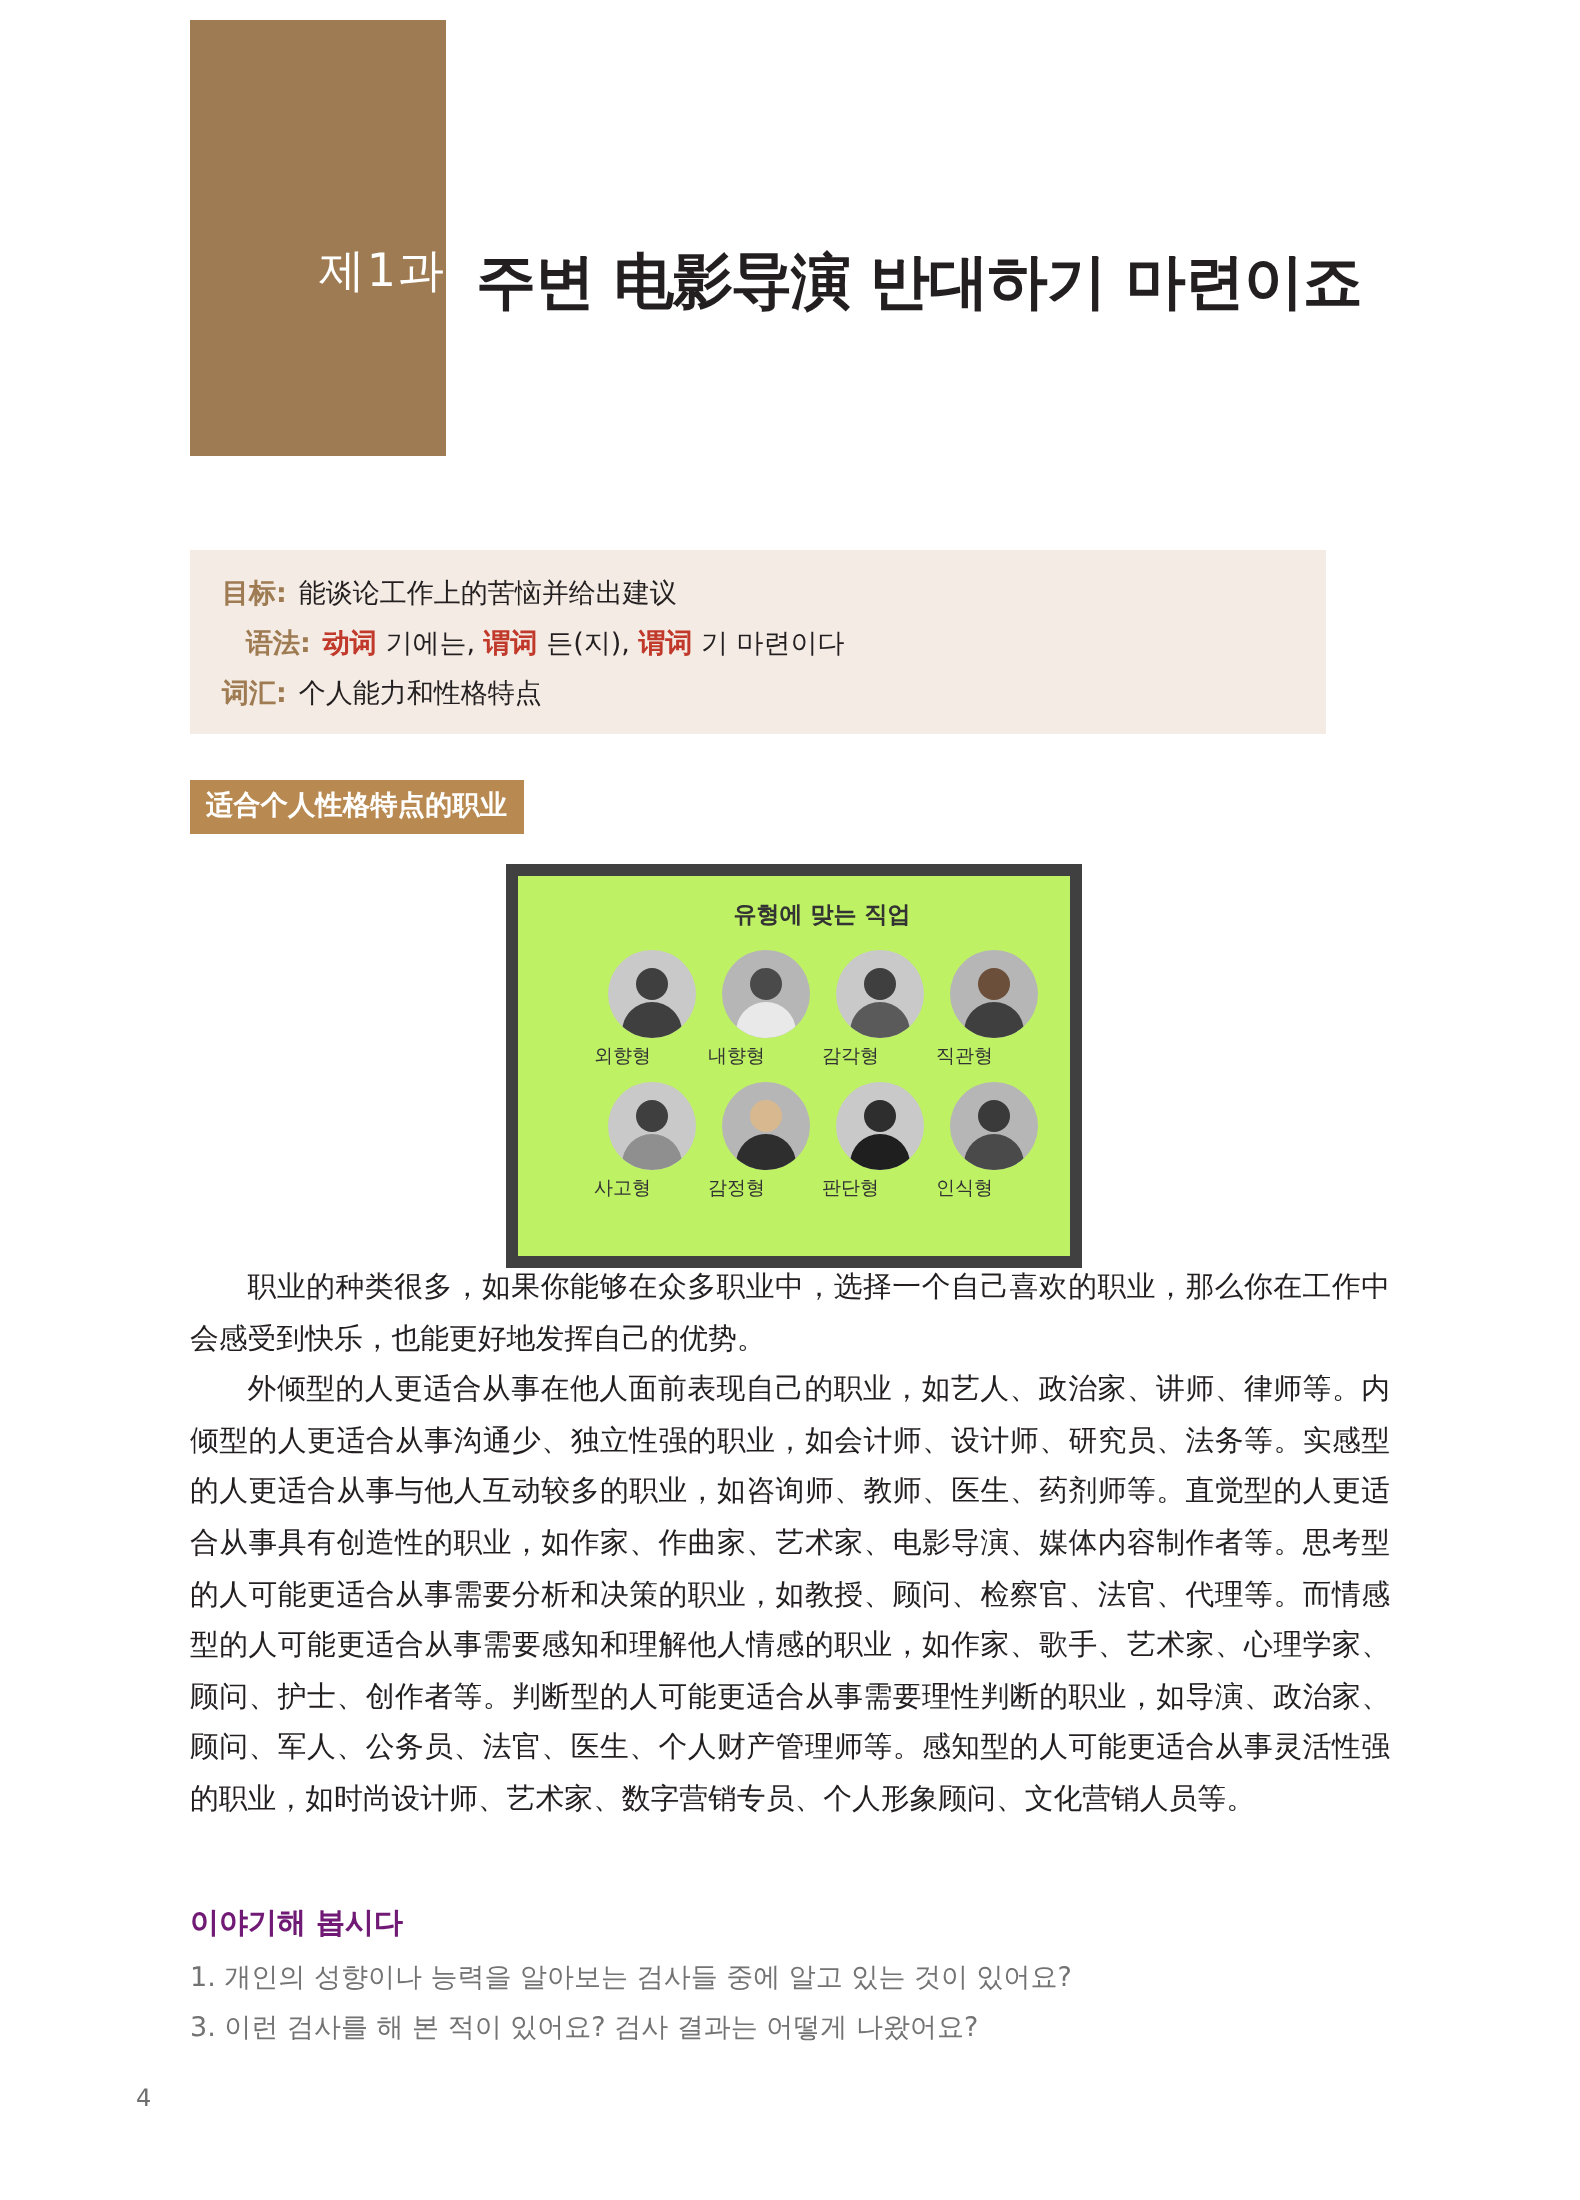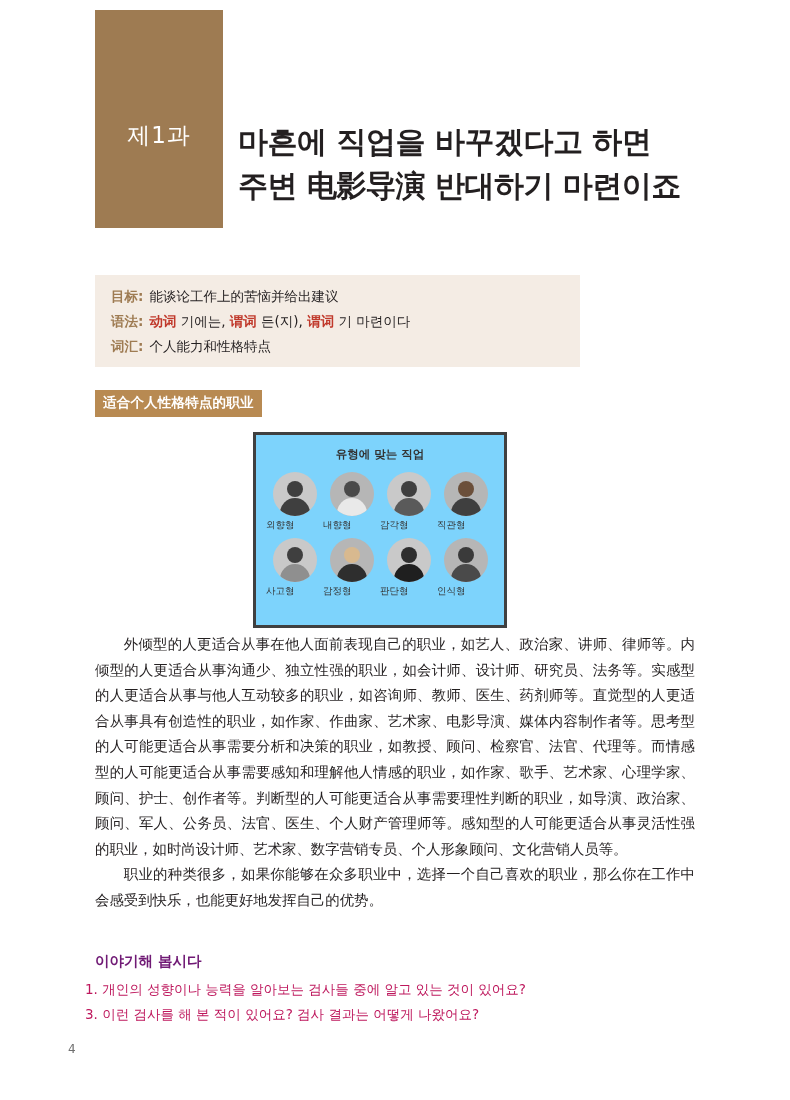--- a/index.html
+++ b/index.html
@@ -23,21 +23,21 @@
     top: 10px;
     width: 128px;
     height: 218px;
     background: #9e7b52;
   }
   .lesson-tag {
     position: absolute;
     left: 95px;
     top: 120px;
     width: 128px;
-    text-align: center;
+    text-align: right;
     color: #ffffff;
     font-size: 23px;
     letter-spacing: 1px;
     font-family: "DejaVu Sans", sans-serif;
   }
   .title-wrap {
     position: absolute;
     left: 238px;
     top: 120px;
     width: 500px;
@@ -50,34 +50,34 @@
     line-height: 44px;
     letter-spacing: -0.5px;
     white-space: nowrap;
   }
 
   
   .info-box {
     position: absolute;
     left: 95px;
     top: 275px;
-    width: 485px;
+    width: 568px;
     height: 92px;
     background: #f4ece4;
   }
   .info-row {
     position: absolute;
     left: 16px;
     font-size: 13.5px;
     font-family: "DejaVu Sans", sans-serif;
     color: #231f20;
     white-space: nowrap;
   }
   .info-row.r1 { top: 13px; }
-  .info-row.r2 { top: 38px; }
+  .info-row.r2 { top: 38px; margin-left: 12px; }
   .info-row.r3 { top: 63px; }
   .info-label {
     color: #9e7b52;
     font-weight: bold;
     margin-right: 6px;
   }
   .kw {
     color: #c0392b;
     font-weight: bold;
   }
@@ -97,22 +97,23 @@
     text-align: right;
   }
 
   
   .figure {
     position: absolute;
     left: 253px;
     top: 432px;
     width: 248px;
     height: 190px;
-    border: 3px solid #404040;
-    background: #7dd3fc;
+    border: 6px solid #404040;
+    background: #bef264;
+    padding-left: 28px;
   }
   .figure-title {
     text-align: center;
     font-size: 11.5px;
     font-weight: bold;
     font-family: "DejaVu Sans", sans-serif;
     color: #333;
     margin-top: 12px;
   }
   .fig-grid {
@@ -179,47 +180,46 @@
     position: absolute;
     left: 95px;
     top: 952px;
     font-family: "DejaVu Sans", sans-serif;
     font-size: 14.5px;
     font-weight: bold;
     color: #701a75;
   }
   .q-list {
     position: absolute;
-    left: 85px;
+    left: 95px;
     top: 977px;
     width: 620px;
     font-family: "DejaVu Sans", sans-serif;
     font-size: 13.5px;
     line-height: 25px;
-    color: #be185d;
+    color: #737373;
   }
 
   
   .page-number {
     position: absolute;
     left: 68px;
     top: 1042px;
     font-family: "DejaVu Sans", sans-serif;
     font-size: 12px;
     color: #6f6f6f;
   }
 </style>
 </head>
 <body>
 
 <div class="header-block"></div>
 <div class="lesson-tag">제1과</div>
 
 <div class="title-wrap">
-  <div class="title-line">마흔에  직업을  바꾸겠다고  하면</div>
   <div class="title-line">주변 电影导演 반대하기 마련이죠</div>
 </div>
 
 <div class="info-box">
   <div class="info-row r1">
     <span class="info-label">目标:</span><span>能谈论工作上的苦恼并给出建议</span>
   </div>
   <div class="info-row r2">
     <span class="info-label">语法:</span><span class="kw">动词</span><span> 기에는, </span><span class="kw">谓词</span><span> 든(지), </span><span class="kw">谓词</span><span> 기 마련이다</span>
   </div>
@@ -286,22 +286,22 @@
       <div class="avatar" style="background:#b6b6b6">
           <div class="head" style="background:#3a3a3a"></div>
           <div class="body" style="background:#4a4a4a"></div>
         </div>
       <div class="fig-label">인식형</div>
     </div>
   </div>
 </div>
 
 <div class="body-text">
+  <p>职业的种类很多，如果你能够在众多职业中，选择一个自己喜欢的职业，那么你在工作中会感受到快乐，也能更好地发挥自己的优势。</p>
   <p>外倾型的人更适合从事在他人面前表现自己的职业，如艺人、政治家、讲师、律师等。内倾型的人更适合从事沟通少、独立性强的职业，如会计师、设计师、研究员、法务等。实感型的人更适合从事与他人互动较多的职业，如咨询师、教师、医生、药剂师等。直觉型的人更适合从事具有创造性的职业，如作家、作曲家、艺术家、电影导演、媒体内容制作者等。思考型的人可能更适合从事需要分析和决策的职业，如教授、顾问、检察官、法官、代理等。而情感型的人可能更适合从事需要感知和理解他人情感的职业，如作家、歌手、艺术家、心理学家、顾问、护士、创作者等。判断型的人可能更适合从事需要理性判断的职业，如导演、政治家、顾问、军人、公务员、法官、医生、个人财产管理师等。感知型的人可能更适合从事灵活性强的职业，如时尚设计师、艺术家、数字营销专员、个人形象顾问、文化营销人员等。</p>
-  <p>职业的种类很多，如果你能够在众多职业中，选择一个自己喜欢的职业，那么你在工作中会感受到快乐，也能更好地发挥自己的优势。</p>
 </div>
 
 <div class="q-heading">이야기해 봅시다</div>
 <div class="q-list">
   <div>1. 개인의 성향이나 능력을 알아보는 검사들 중에 알고 있는 것이 있어요?</div>
   <div>3. 이런 검사를 해 본 적이 있어요? 검사 결과는 어떻게 나왔어요?</div>
 </div>
 
 <div class="page-number">4</div>
 

